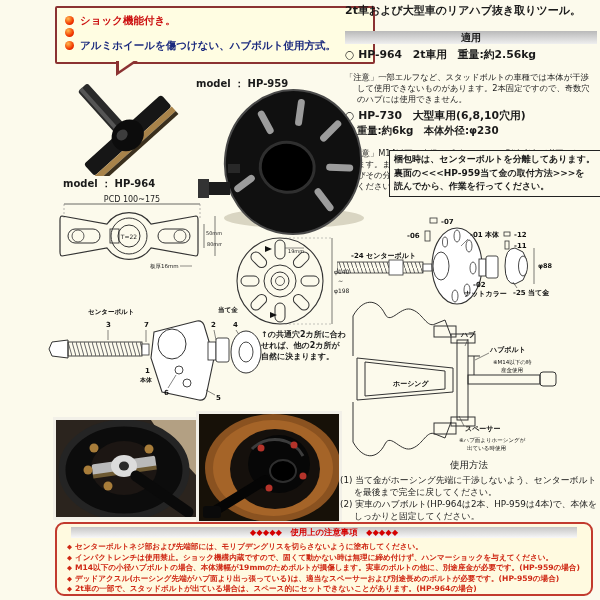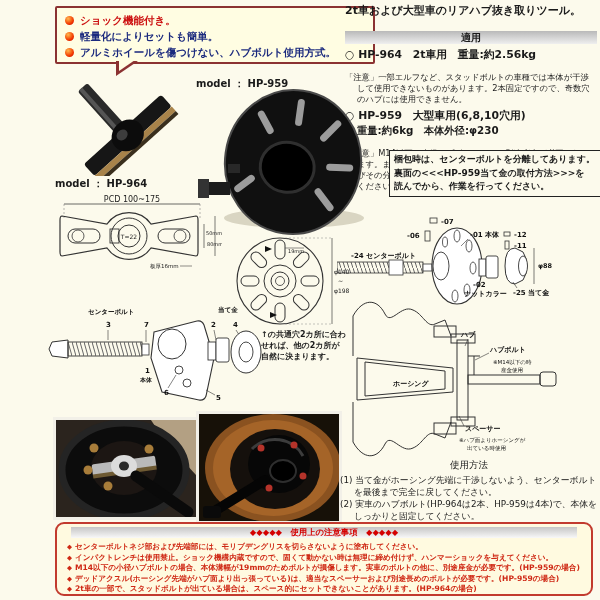--- a/index.html
+++ b/index.html
@@ -16,21 +16,21 @@
   #bubble-tail-f{left:119px;top:60px;width:0;height:0;border-top:11px solid #fffde2;border-right:16px solid transparent;}
   
   #intro{left:345px;top:3px;width:252px;}
   .in-title{font-size:11px;font-weight:bold;letter-spacing:0px;}
   .apply-bar{margin-top:13px;height:13px;background:linear-gradient(#b9b9b9,#efefef);text-align:center;font-size:10px;font-weight:bold;line-height:13px;}
   .model-line{margin-top:4px;font-size:10.8px;font-weight:bold;}
   .spec-line{margin-left:12px;font-size:10.3px;font-weight:bold;margin-top:1px;}
   .note{margin-top:10px;font-size:8.3px;line-height:11px;color:#222;padding-left:12px;text-indent:-12px;}
   #packing{left:389px;top:150px;width:206px;border:1px solid #222;background:#fcfaec;padding:2px 4px;font-size:9px;font-weight:bold;line-height:13.5px;}
   .model-label{font-size:10px;font-weight:bold;}
-  #label959{left:196px;top:77px;} #label964{left:55px;top:177px;}
+  #label959{left:196px;top:77px;} #label964{left:63px;top:177px;}
   
   #usage{left:340px;top:459px;width:258px;}
   .usage-title{text-align:center;font-size:9.5px;font-weight:normal;margin-bottom:2px;}
   .usage-line{font-size:8.8px;line-height:12px;padding-left:14px;text-indent:-14px;}
   
   #note-holes{left:261px;top:329px;width:86px;font-size:8px;font-weight:bold;line-height:11px;}
   
   #warnbox{left:55px;top:522px;width:538px;height:74px;background:#fffae0;border:2px solid #c23a2e;border-radius:9px;box-sizing:border-box;padding:2px 10px 0 10px;}
   .warn-title{height:11px;background:linear-gradient(#c6c6c6,#f8f8f8);text-align:center;color:#d40000;font-weight:bold;font-size:8.4px;line-height:11px;margin:1px 4px 4px 4px;}
   .warn-item{font-size:7.6px;font-weight:bold;color:#cf2814;line-height:10.6px;white-space:nowrap;}
@@ -46,36 +46,35 @@
 
 <div id="page">
 
   <div class="abs" id="bubble">
     <div class="feat">
       <span class="dot"></span>
       <span class="t-red">ショック機能付き。</span>
     </div>
     <div class="feat">
       <span class="dot"></span>
-      <span class="t-blue">軽量化によりセットも簡単。</span>
     </div>
     <div class="feat">
       <span class="dot"></span>
       <span class="t-blue">アルミホイールを傷つけない、ハブボルト使用方式。</span>
     </div>
   </div>
   <div class="abs" id="bubble-tail-b"></div>
   <div class="abs" id="bubble-tail-f"></div>
 
   <div class="abs" id="intro">
     <div class="in-title">2t車および大型車のリアハブ抜き取りツール。</div>
     <div class="apply-bar">適用</div>
     <div class="model-line">○ HP-964　2t車用　重量:約2.56kg</div>
     <div class="note">「注意」一部エルフなど、スタッドボルトの車種では本体が干渉して使用できないものがあります。2本固定ですので、奇数穴のハブには使用できません。</div>
-    <div class="model-line">○ HP-959　大型車用(6,8,10穴用)</div>
+    <div class="model-line">○ HP-730　大型車用(6,8,10穴用)</div>
     <div class="spec-line">重量:約6kg　本体外径:φ230</div>
     <div class="note">「注意」M14以下の小径ハブボルトには、別途座金が必要になります。また、デッドアクスルには、別途適当なスペーサーおよびその分長いボルトが必要になります。市販の硬質品をご使用ください。</div>
   </div>
 
   <div class="abs" id="packing">
     <div>梱包時は、センターボルトを分離してあります。</div>
     <div>裏面の&lt;&lt;&lt;HP-959当て金の取付方法&gt;&gt;&gt;を</div>
     <div>読んでから、作業を行ってください。</div>
   </div>
 

